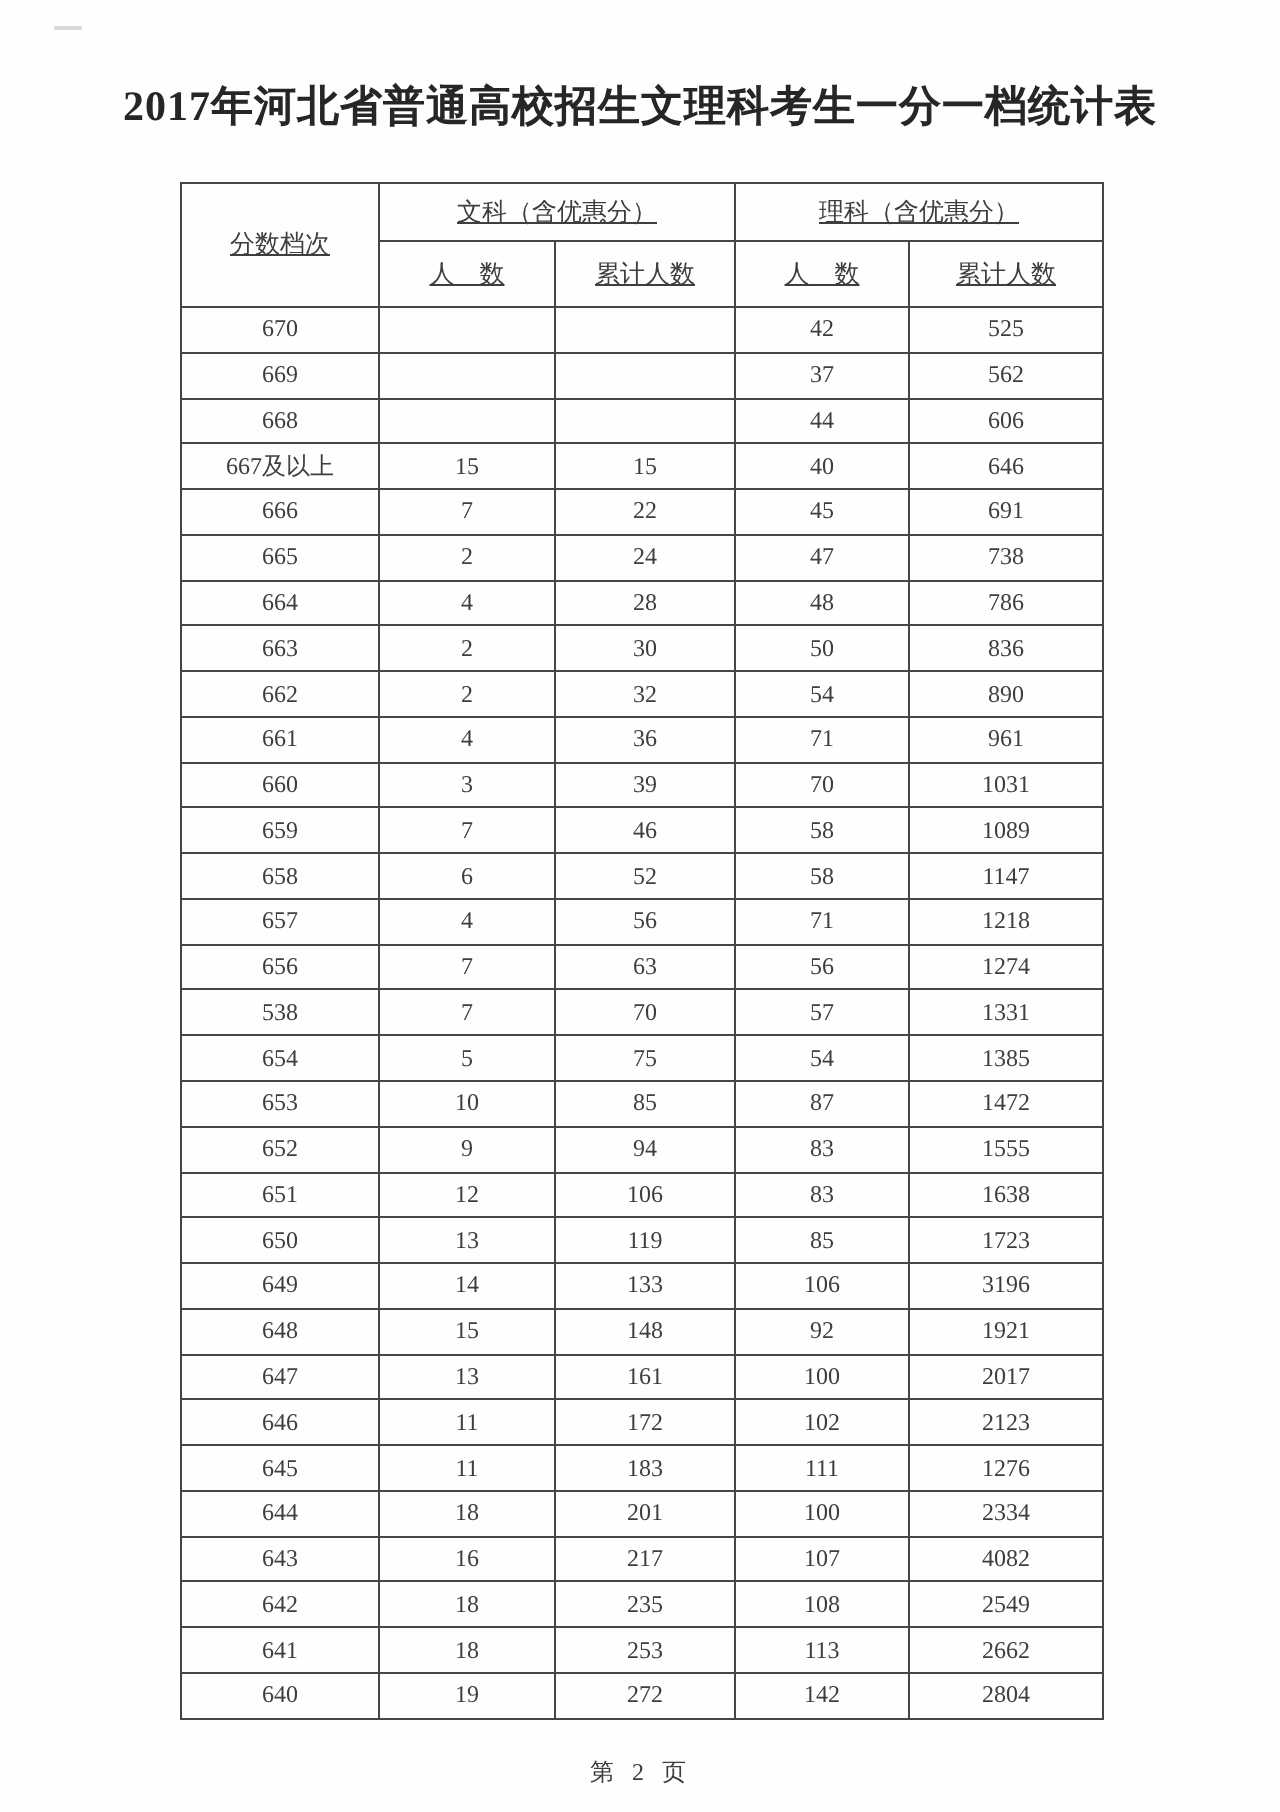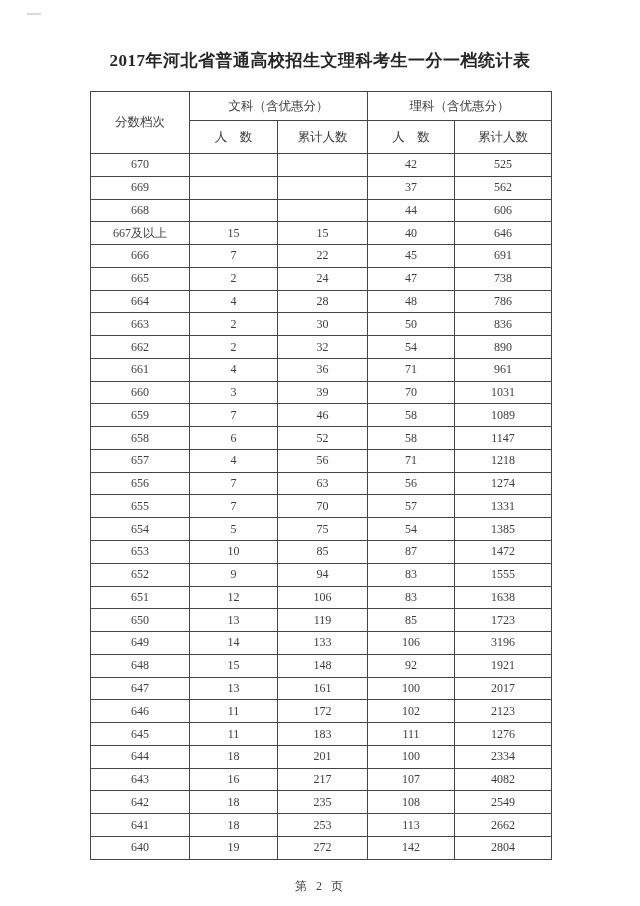--- a/index.html
+++ b/index.html
@@ -19,26 +19,26 @@
   .artifact-dash {
     position: absolute;
     left: 27px;
     top: 13px;
     width: 14px;
     height: 2px;
     background: #d9d9d9;
   }
   .title {
     position: absolute;
-    top: 49px;
+    top: 39px;
     left: 0;
     width: 640px;
     margin: 0;
     text-align: center;
-    font-size: 17px;
+    font-size: 21px;
     font-weight: bold;
     letter-spacing: 0.5px;
     color: var(--title, #262626);
   }
   table.stat-table {
     position: absolute;
     left: 90px;
     top: 91px;
     width: 461px;
     border-collapse: collapse;
@@ -51,20 +51,21 @@
     text-align: center;
     vertical-align: middle;
     padding: 0;
     overflow: hidden;
     white-space: nowrap;
   }
   table.stat-table th {
     font-weight: normal;
     font-size: 12.5px;
     color: var(--text, #3e3e3e);
+    text-decoration: underline;
   }
   tr.head-row-1 th { height: 28px; }
   tr.head-row-2 th { height: 32px; }
   table.stat-table td {
     height: 21.78px;
     font-size: 12px;
     color: var(--text, #3e3e3e);
   }
   .footer {
     position: absolute;
@@ -207,21 +208,21 @@
           <td>1218</td>
         </tr>
         <tr>
           <td>656</td>
           <td>7</td>
           <td>63</td>
           <td>56</td>
           <td>1274</td>
         </tr>
         <tr>
-          <td>655</td>
+          <td>538</td>
           <td>7</td>
           <td>70</td>
           <td>57</td>
           <td>1331</td>
         </tr>
         <tr>
           <td>654</td>
           <td>5</td>
           <td>75</td>
           <td>54</td>

